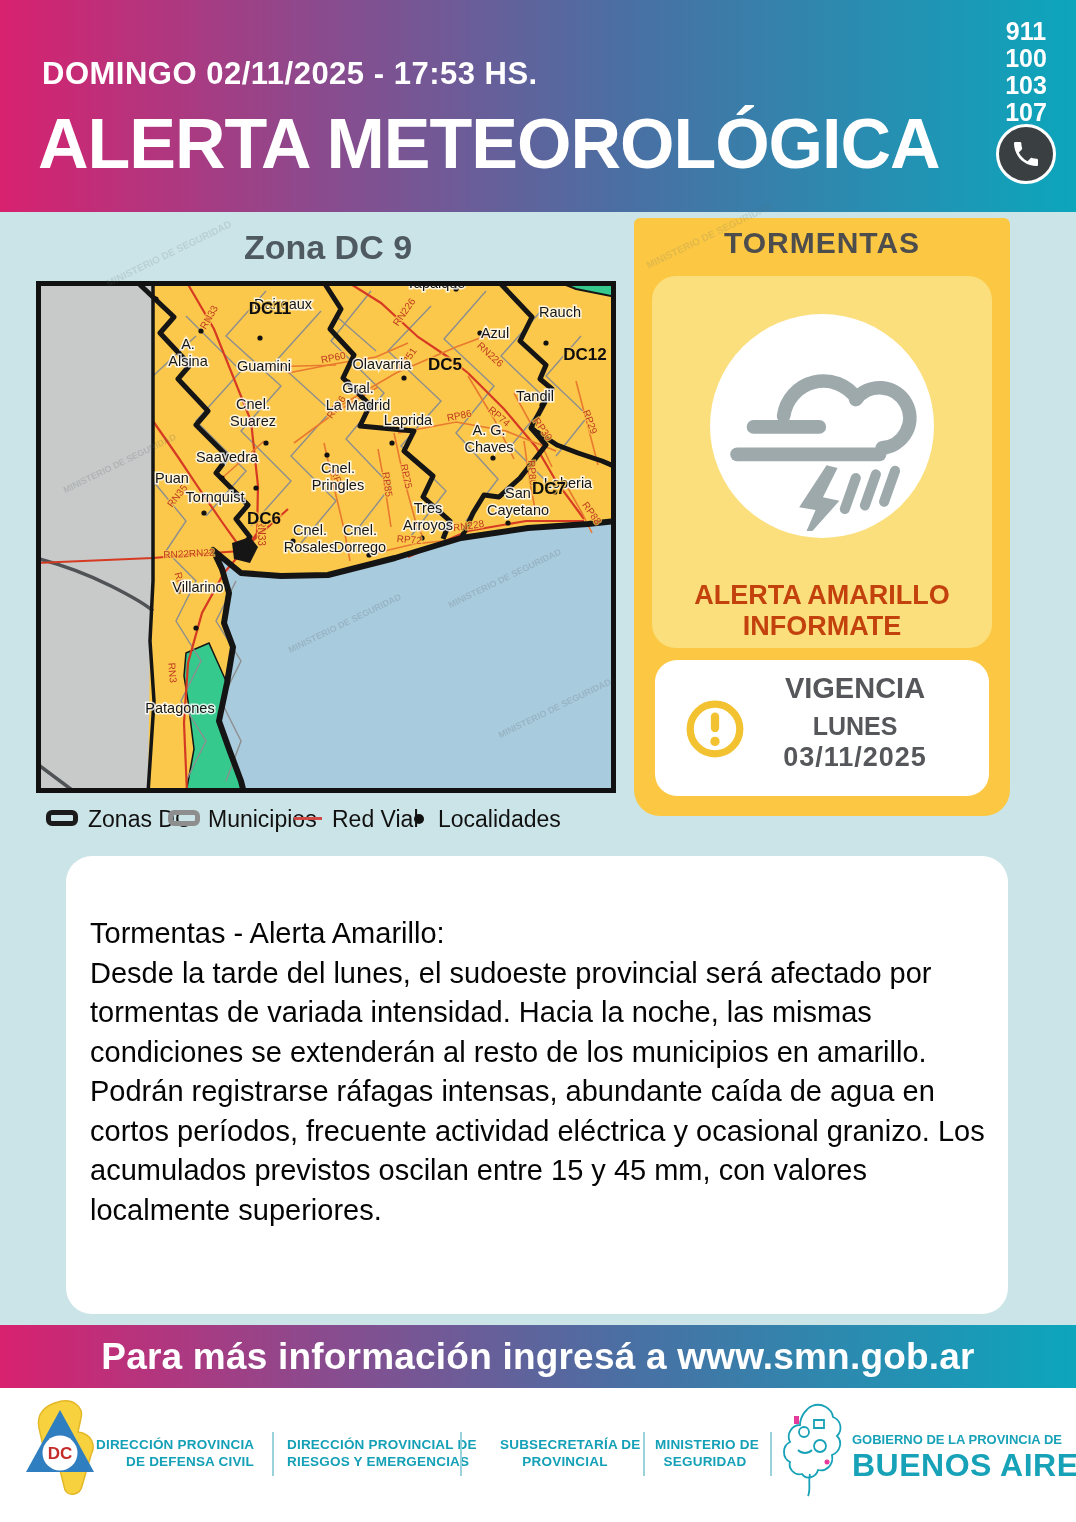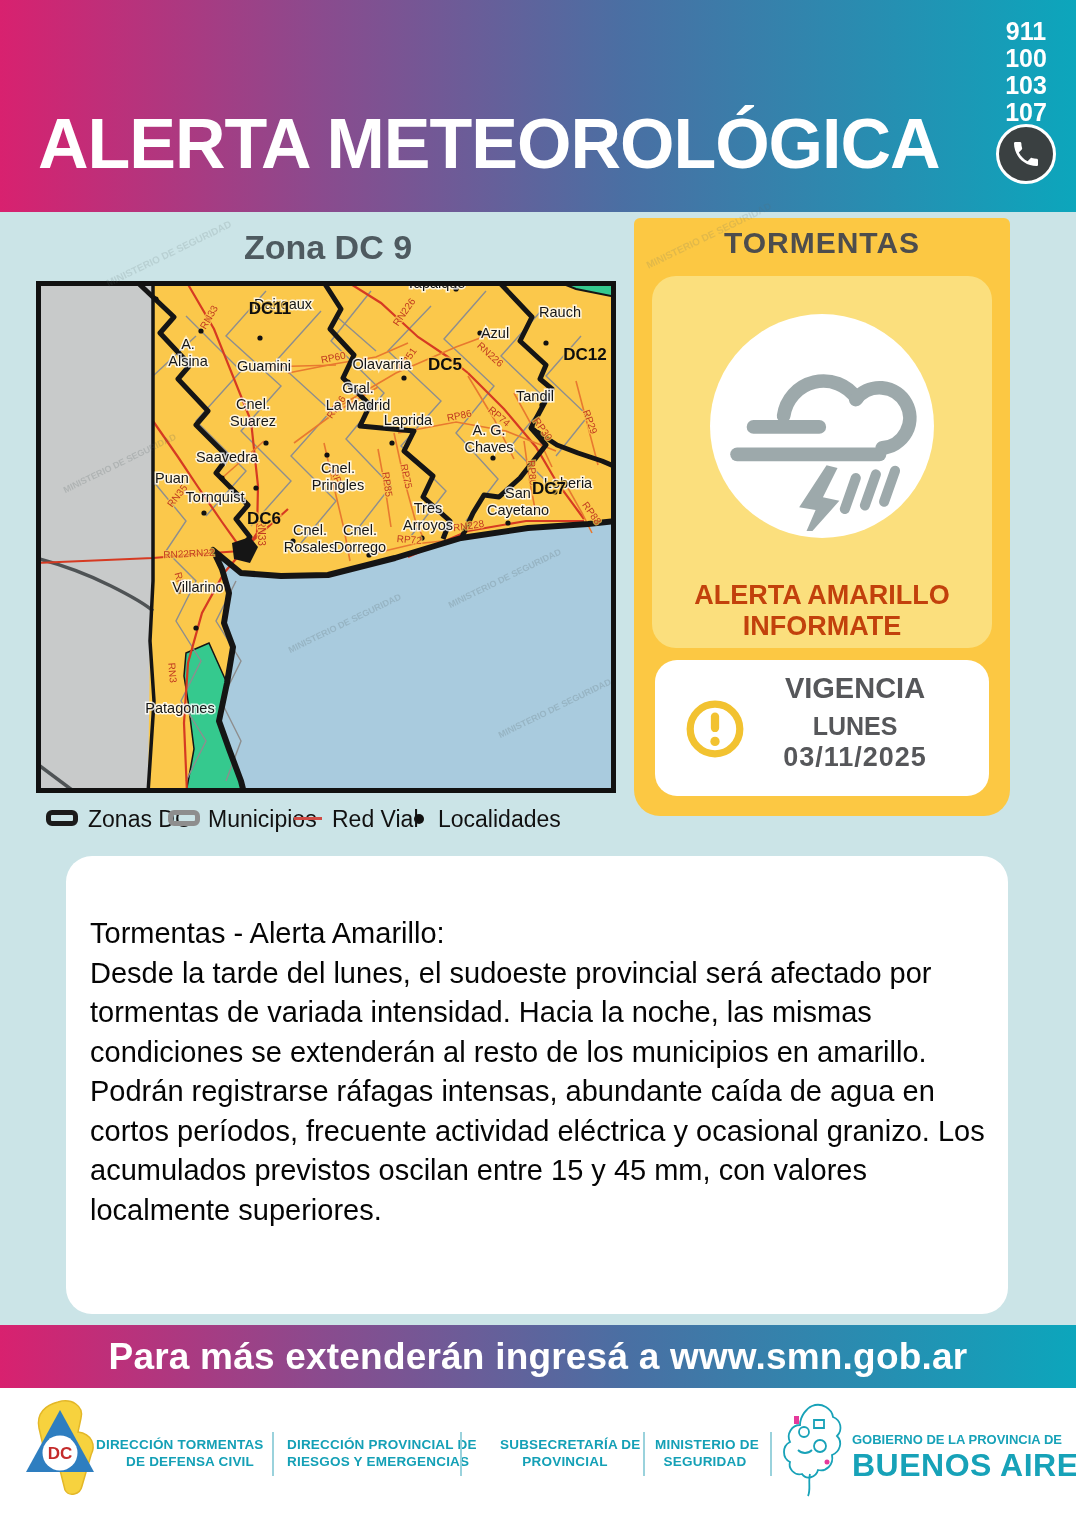--- a/index.html
+++ b/index.html
@@ -43,20 +43,21 @@
   
   .loc-label{font-family:"Liberation Sans",sans-serif;font-size:14.5px;fill:#161616;text-anchor:middle;paint-order:stroke;stroke:rgba(255,255,255,.8);stroke-width:3px;}
   .zone-label{font-family:"Liberation Sans",sans-serif;font-size:17px;font-weight:bold;fill:#0E0E0E;text-anchor:middle;paint-order:stroke;stroke:rgba(251,200,75,.7);stroke-width:3px;}
   .road-label{font-family:"Liberation Sans",sans-serif;font-size:10px;fill:#C03A20;text-anchor:middle;paint-order:stroke;stroke:rgba(251,200,75,.75);stroke-width:2.5px;}
   .map-wm{font-family:"Liberation Sans",sans-serif;font-size:9px;font-weight:bold;fill:#4F5B5B;opacity:.2;text-anchor:middle;}
 </style>
 </head>
 <body>
 
 <div class="abs header">
+  <div class="abs date-line">DOMINGO 02/11/2025 - 17:53 HS.</div>
   <div class="abs main-title">ALERTA METEOROLÓGICA</div>
   <div class="abs numbers">
     <div>911</div>
     <div>100</div>
     <div>103</div>
     <div>107</div>
   </div>
   <div class="abs phone-circle">
     <svg width="32" height="32" viewBox="0 0 24 24">
       <path fill="#fff" d="M6.62 10.79c1.44 2.83 3.76 5.14 6.59 6.59l2.2-2.21c.27-.27.67-.36 1.02-.24 1.12.37 2.33.57 3.57.57.55 0 1 .45 1 1V20c0 .55-.45 1-1 1-9.39 0-17-7.61-17-17 0-.55.45-1 1-1h3.5c.55 0 1 .45 1 1 0 1.25.2 2.45.57 3.57.11.35.03.74-.25 1.02l-2.2 2.2z"></path>
@@ -267,34 +268,34 @@
 <div class="abs vig-day">LUNES</div>
 <div class="abs vig-date">03/11/2025</div>
 
 <div class="abs desc-card"></div>
 <div class="abs desc-text">
   <div>Tormentas - Alerta Amarillo:</div>
   <div>Desde la tarde del lunes, el sudoeste provincial será afectado por tormentas de variada intensidad. Hacia la noche, las mismas condiciones se extenderán al resto de los municipios en amarillo. Podrán registrarse ráfagas intensas, abundante caída de agua en cortos períodos, frecuente actividad eléctrica y ocasional granizo. Los acumulados previstos oscilan entre 15 y 45 mm, con valores localmente superiores.</div>
 </div>
 
 <div class="abs info-bar">
-  <div class="info-bar-text">Para más extenderán ingresá a www.smn.gob.ar</div>
+  <div class="info-bar-text">Para más información ingresá a www.smn.gob.ar</div>
 </div>
 
 <div class="abs footer"></div>
 <div class="abs" style="left:20px;top:1398px;">
   <svg width="80" height="100" viewBox="0 0 80 100">
     <path fill="#F7D23E" stroke="#E3B727" stroke-width="1.5" d="M38,4 C52,0 64,8 61,20 L58,34 C72,36 76,47 71,57 L62,88 C60,97 49,99 45,92 L40,72 C29,74 23,67 25,56 L19,30 C16,15 26,7 38,4 Z"></path>
     <path fill="#2E7EC0" d="M40,12 L74,74 H6 Z"></path>
     <circle cx="40" cy="55" r="17.5" fill="#fff"></circle>
     <text x="40" y="61" text-anchor="middle" font-family="Liberation Sans, sans-serif" font-size="17" font-weight="bold" fill="#C42B2B">DC</text>
   </svg>
 </div>
 <div class="org" style="left:96px;width:158px;text-align:right;">
-  <div>DIRECCIÓN TORMENTAS</div>
+  <div>DIRECCIÓN PROVINCIA</div>
   <div>DE DEFENSA CIVIL</div>
 </div>
 <div class="divider" style="left:272px;"></div>
 <div class="org" style="left:287px;width:152px;text-align:center;">
   <div>DIRECCIÓN PROVINCIAL DE</div>
   <div>RIESGOS Y EMERGENCIAS</div>
 </div>
 <div class="divider" style="left:460px;"></div>
 <div class="org" style="left:500px;width:130px;text-align:center;">
   <div>SUBSECRETARÍA DE</div>

